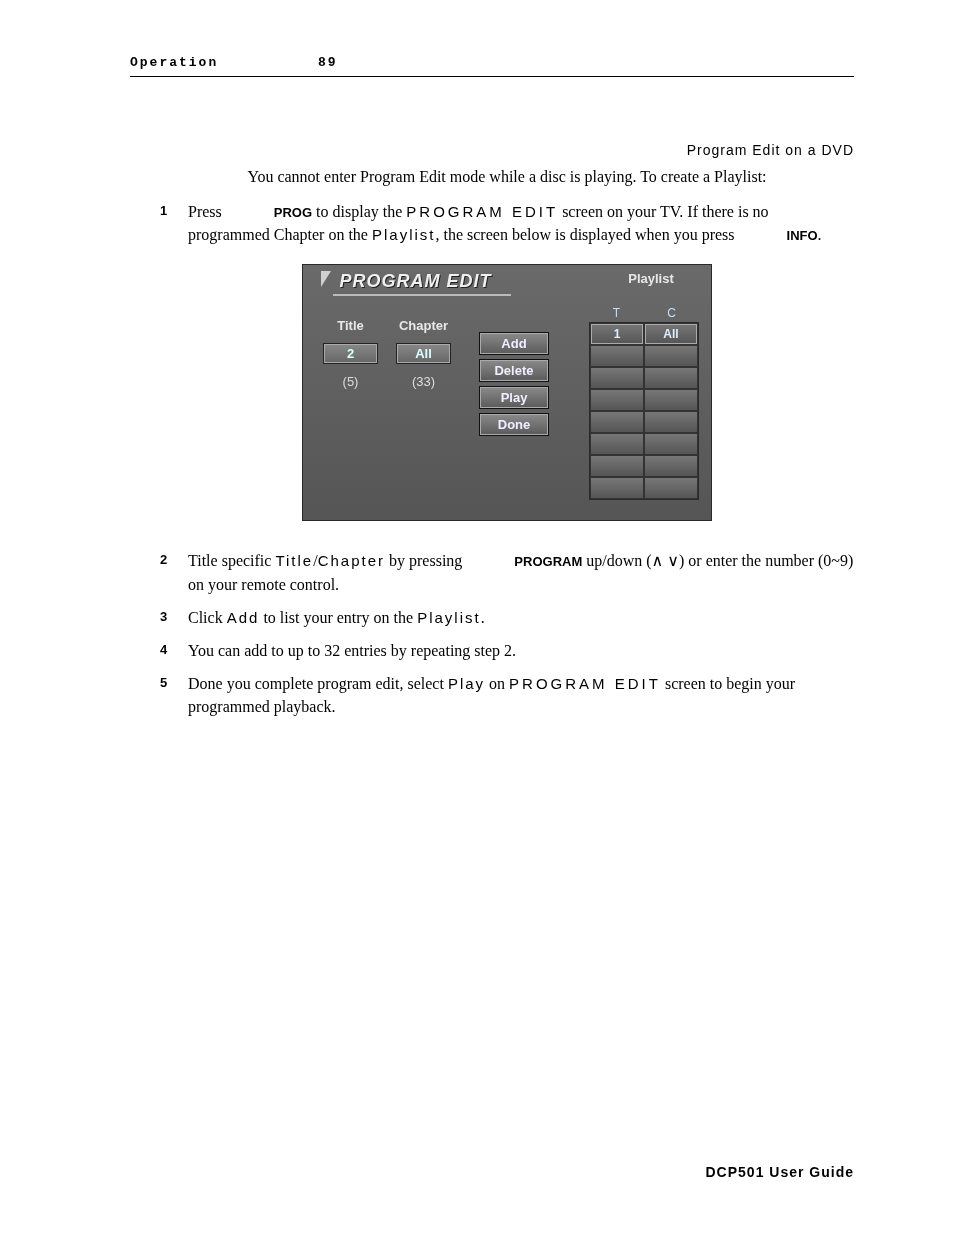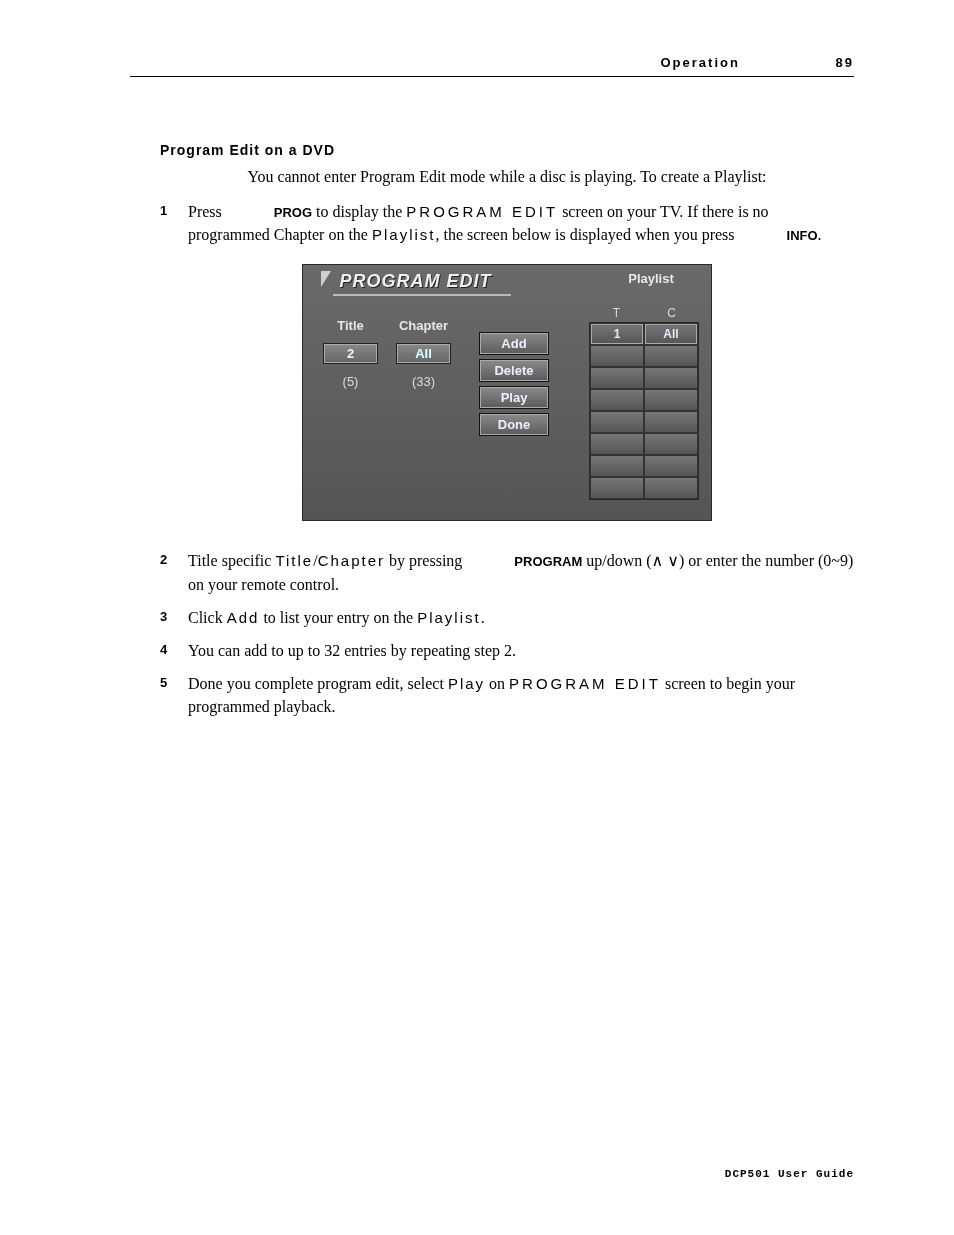--- a/index.html
+++ b/index.html
@@ -9,34 +9,35 @@
     background: #fff;
     font-family: Georgia, 'Times New Roman', serif;
     color: #000;
     position: relative;
     padding: 55px 100px 0 130px;
   }
   .header-rule {
     border-bottom: 1.5px solid #000;
     padding-bottom: 6px;
     margin-bottom: 65px;
-    text-align: right;
-    font-family: Liberation Sans, sans-serif;
+    text-align: left;
+    font-family: Liberation Mono, monospace;
     font-weight: bold;
     font-size: 13px;
     letter-spacing: 2px;
   }
   .header-rule .pgnum { margin-left: 90px; }
   .content { padding-left: 30px; }
   .section-head {
     font-family: Arial, Helvetica, sans-serif;
-    font-weight: bold;
+    font-weight: normal;
     font-size: 14px;
     letter-spacing: 1px;
     margin-bottom: 10px;
+    text-align: right;
   }
   .intro {
     font-size: 16px;
     margin-bottom: 14px;
     text-align: center;
   }
   ol.steps { list-style: none; }
   ol.steps > li {
     display: flex;
     align-items: flex-start;
@@ -136,23 +137,23 @@
     color:#def;
     font-weight: bold;
   }
   .pl-row.filled div {
     box-shadow: inset 0 0 0 1px #aaa;
   }
   .footer {
     position: absolute;
     bottom: 55px;
     right: 100px;
-    font-family: Liberation Mono, monospace;
-    font-weight: bold;
-    font-size: 11px;
+    font-family: Liberation Sans, sans-serif;
+    font-weight: bold;
+    font-size: 14px;
     letter-spacing: 1px;
   }
 </style>
 </head>
 <body>
 
 <div class="header-rule">
   <span>Operation</span>
   <span class="pgnum">89</span>
 </div>

